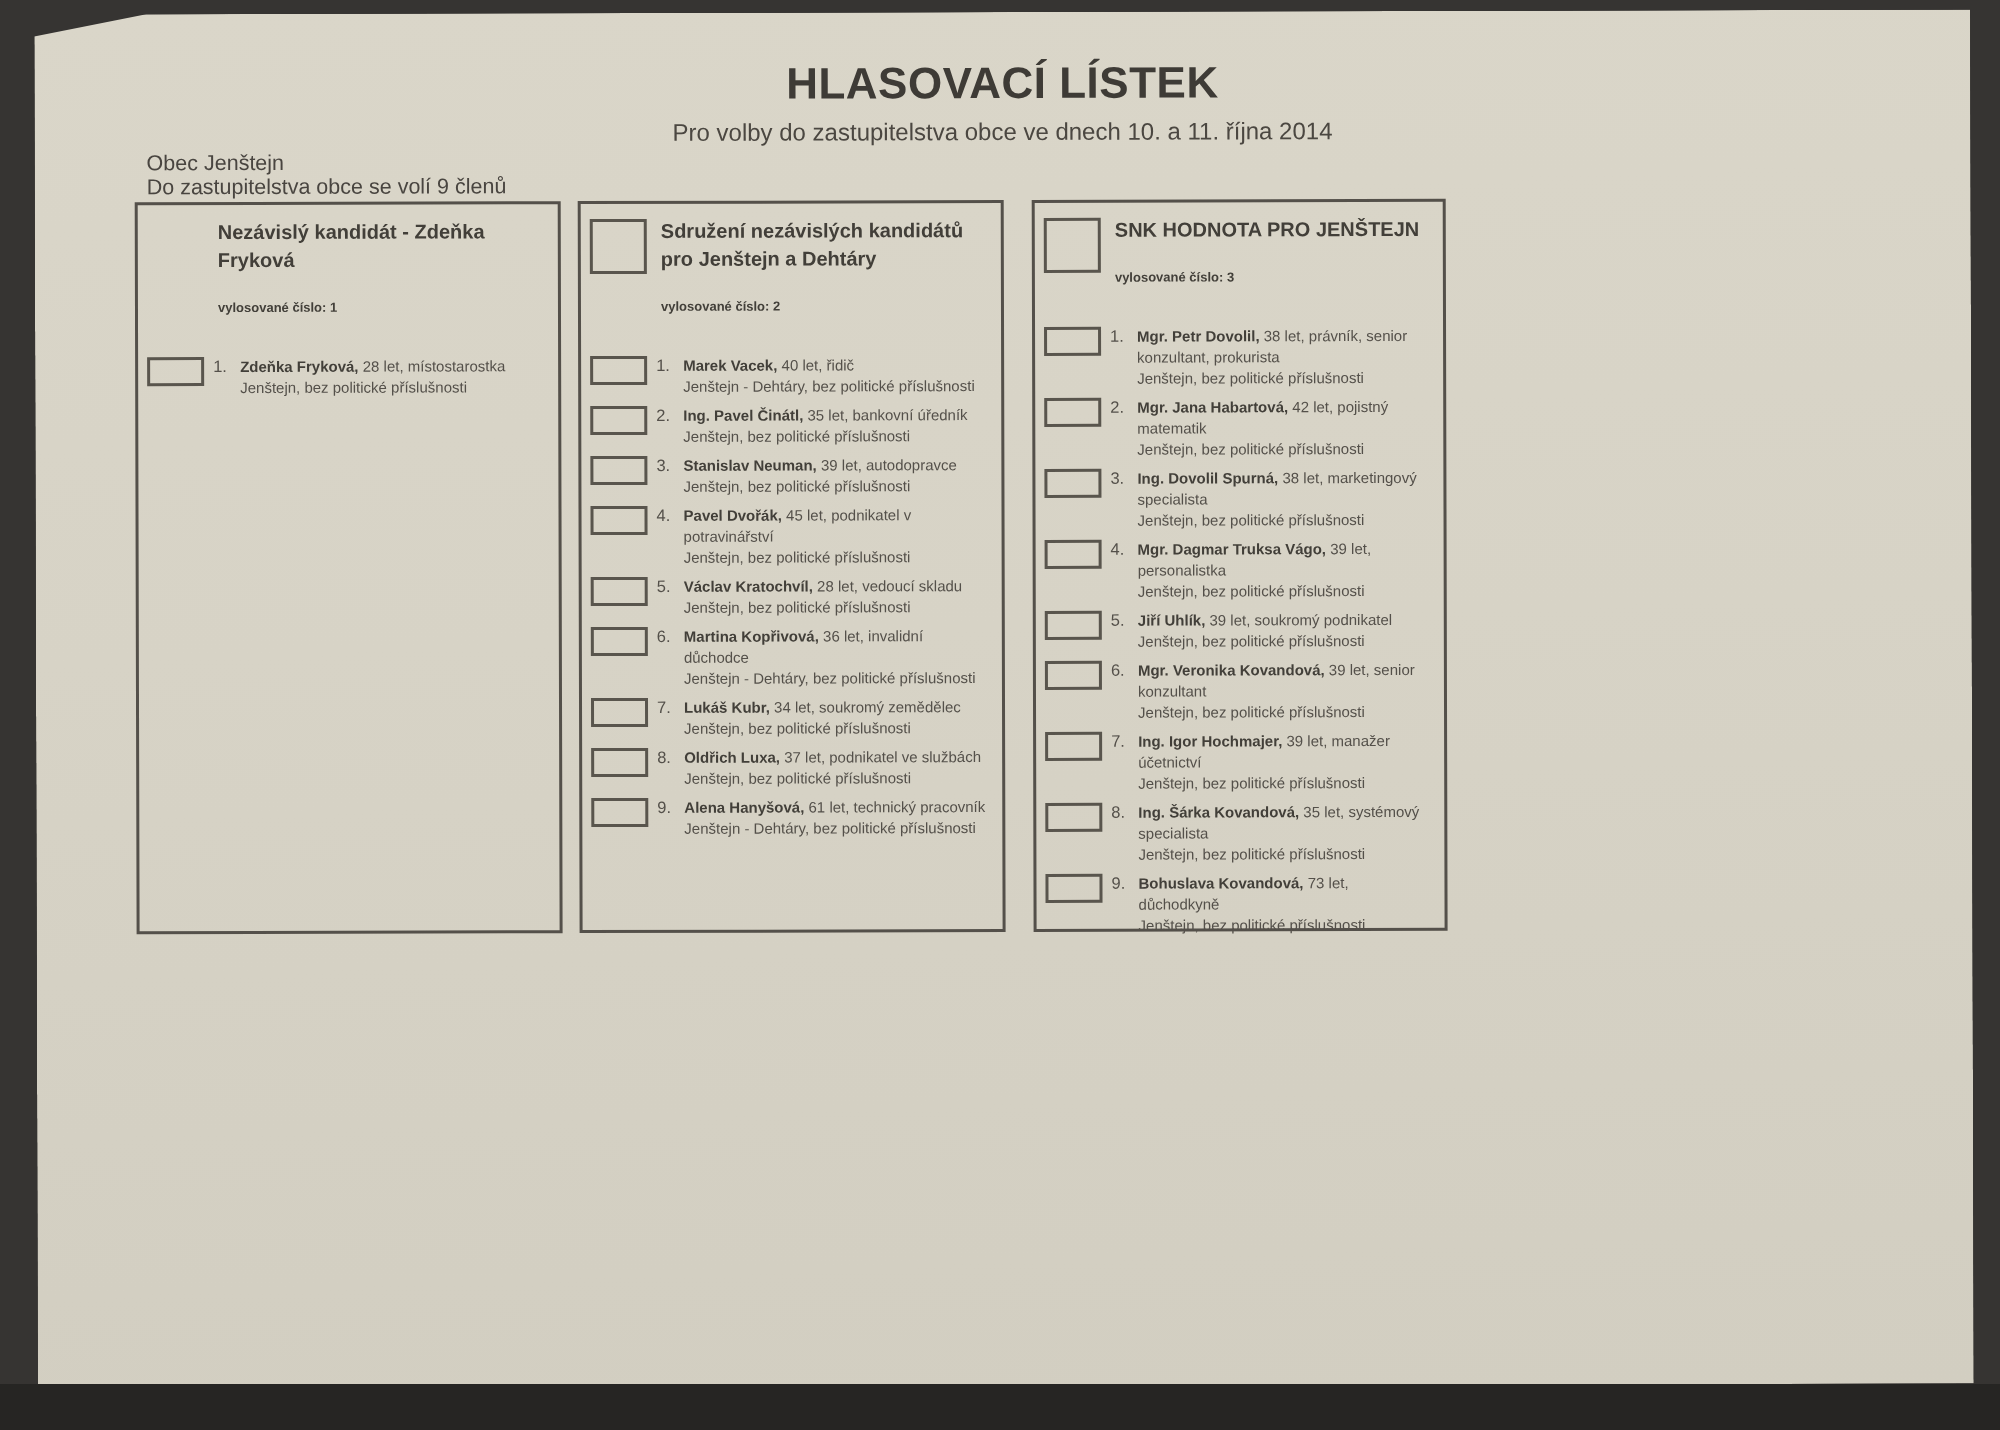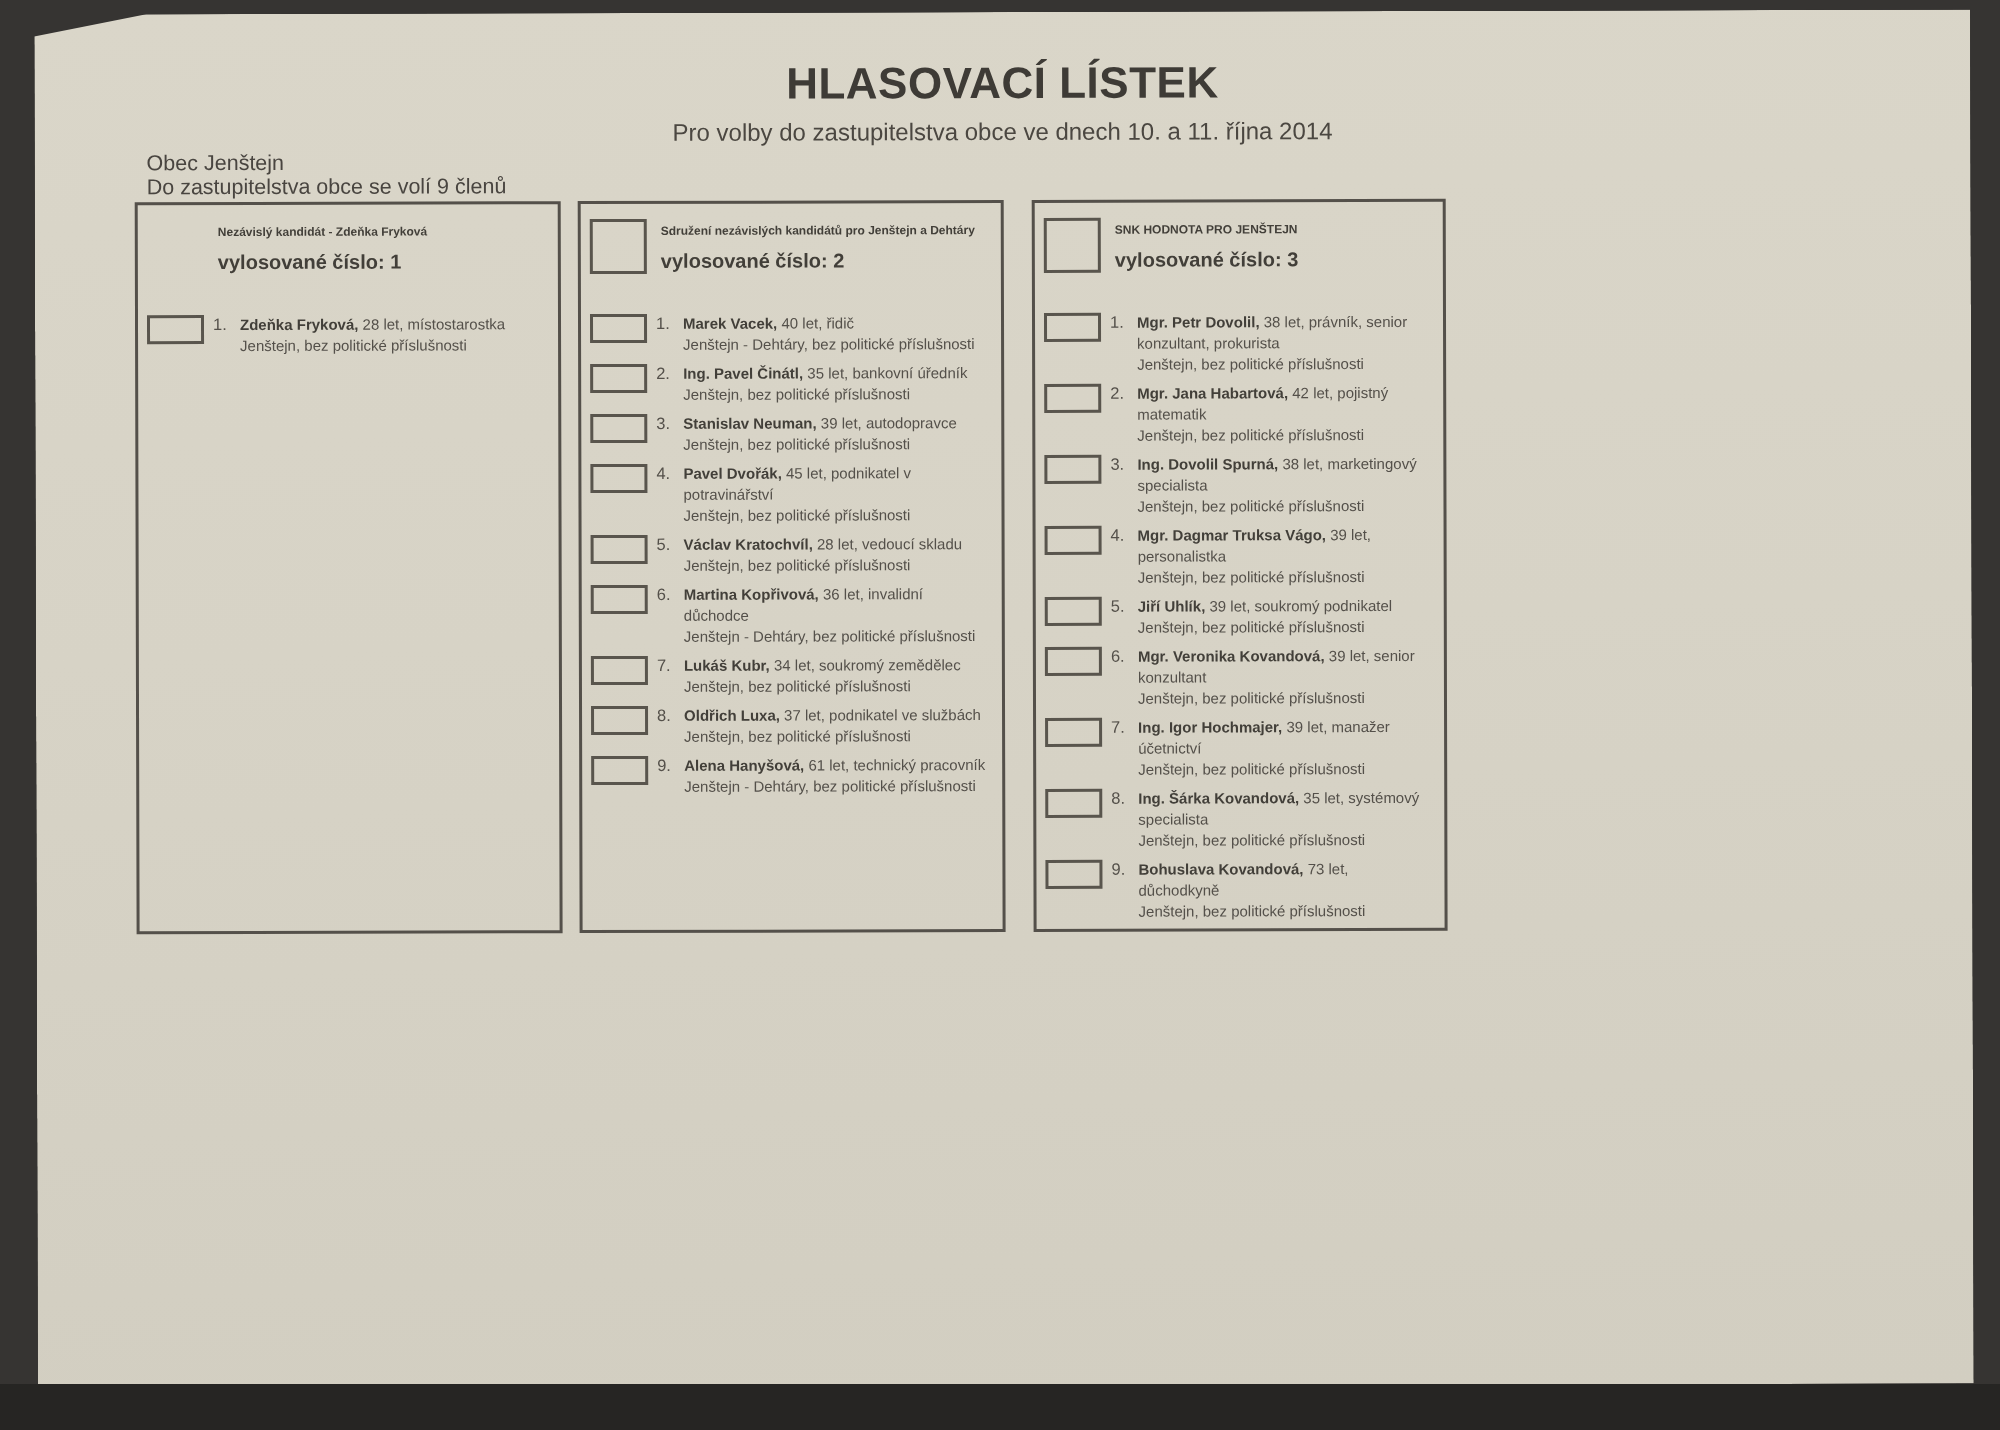--- a/index.html
+++ b/index.html
@@ -42,25 +42,25 @@
   .box-1{left:100px;width:426px;}
   .box-2{left:543px;width:426px;}
   .box-3{left:997px;width:414px;}
   .party-header{display:flex;gap:14px;padding:13px 10px 0 9px;}
   .party-checkbox{
     flex:0 0 57px;height:55px;border:3px solid #59554d;
     box-sizing:border-box;margin-top:2px;
   }
   .party-checkbox.spacer{visibility:hidden;}
   .party-name{
-    font-weight:bold;font-size:12px;line-height:28px;color:#423f39;max-width:336px;
+    font-weight:bold;font-size:20px;line-height:28px;color:#423f39;max-width:336px;
   }
   .box-1 .party-name{max-width:300px;}
   .party-number{
-    font-weight:bold;font-size:20px;line-height:19px;margin-top:7px;color:#423f39;
+    font-weight:bold;font-size:13px;line-height:19px;margin-top:24px;color:#423f39;
   }
   .candidates{
     margin-top:39px;padding:0 10px 0 9px;
     display:flex;flex-direction:column;gap:8px;
   }
   .candidate{display:flex;align-items:flex-start;}
   .cand-checkbox{
     flex:0 0 57px;height:29px;border:3px solid #59554d;
     box-sizing:border-box;margin-top:1px;
   }

